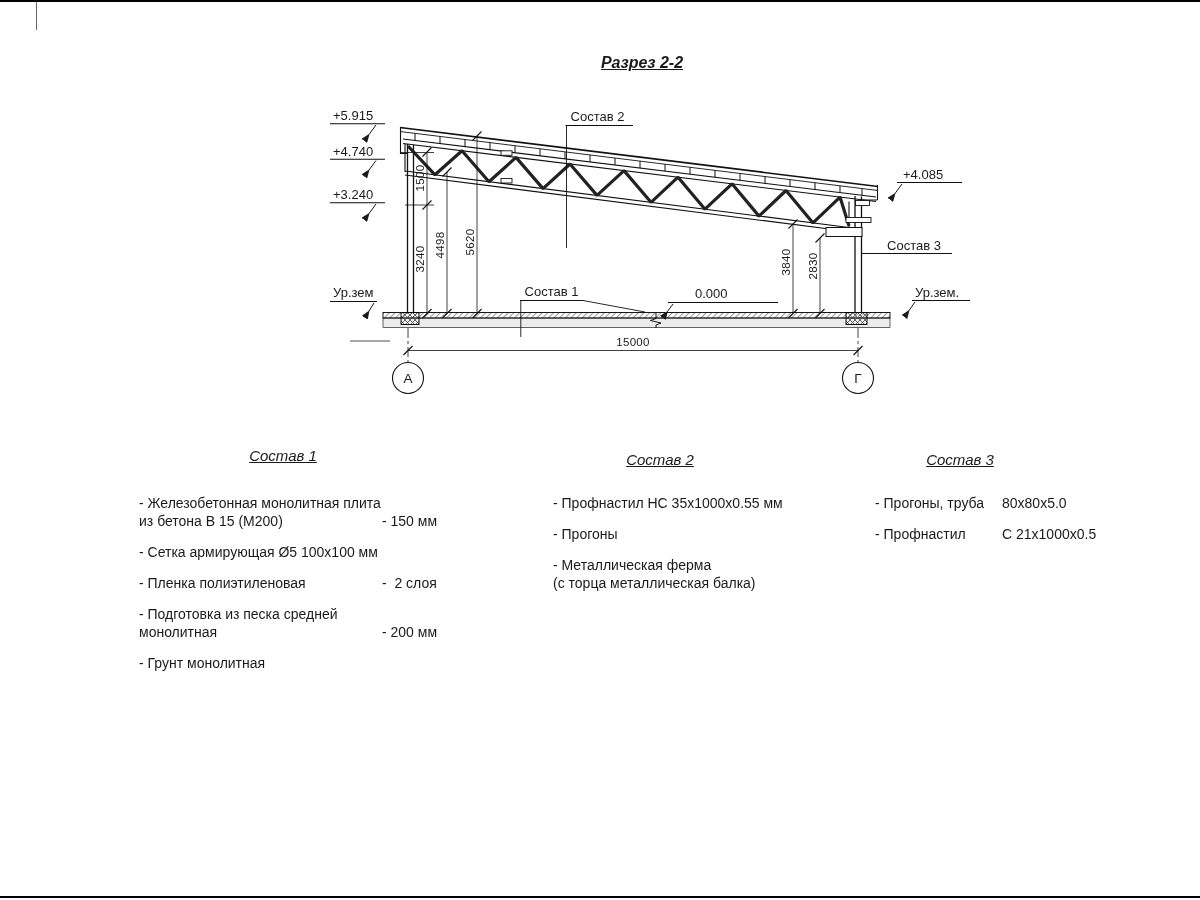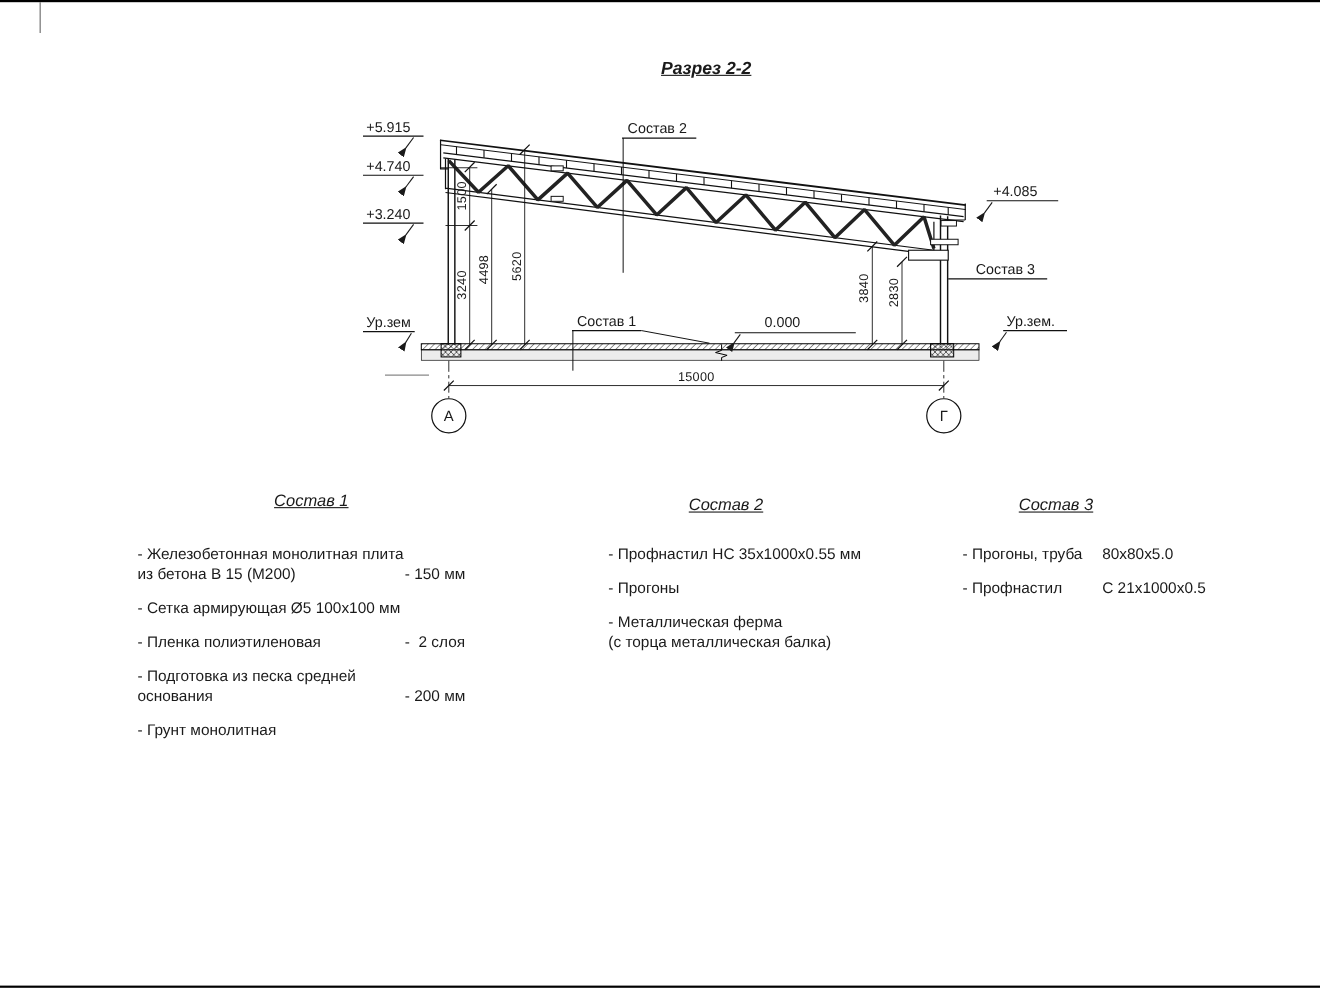--- a/index.html
+++ b/index.html
@@ -123,21 +123,21 @@
   <text class="dim" transform="translate(473.5,242) rotate(-90)" text-anchor="middle">5620</text>
   <text class="dim" transform="translate(789.5,262) rotate(-90)" text-anchor="middle">3840</text>
   <text class="dim" transform="translate(816.5,266) rotate(-90)" text-anchor="middle">2830</text>
   <text class="axis" x="408" y="382.5" text-anchor="middle">А</text>
   <text class="axis" x="858" y="382.5" text-anchor="middle">Г</text>
 </svg>
 
 <div class="comp-title-box" style="left:128px;top:447px;width:310px">
   <span class="comp-title">Состав 1</span>
 </div>
-<div class="comp-items c1" style="left:125px;top:494px;width:330px">
+<div class="comp-items c1" style="left:139px;top:494px;width:330px">
   <div class="row">
     <div class="nm">
       <div>- Железобетонная  монолитная плита</div>
       <div>из бетона В 15 (М200)</div>
     </div>
     <div class="val">- 150 мм</div>
   </div>
   <div class="row">
     <div class="nm">
       <div>- Сетка армирующая Ø5 100х100 мм</div>
@@ -146,21 +146,21 @@
   </div>
   <div class="row">
     <div class="nm">
       <div>- Пленка полиэтиленовая</div>
     </div>
     <div class="val">-  2 слоя</div>
   </div>
   <div class="row">
     <div class="nm">
       <div>- Подготовка из песка средней</div>
-      <div>основания</div>
+      <div>монолитная</div>
     </div>
     <div class="val">- 200 мм</div>
   </div>
   <div class="row">
     <div class="nm">
       <div>- Грунт монолитная</div>
     </div>
   </div>
 </div>
 

